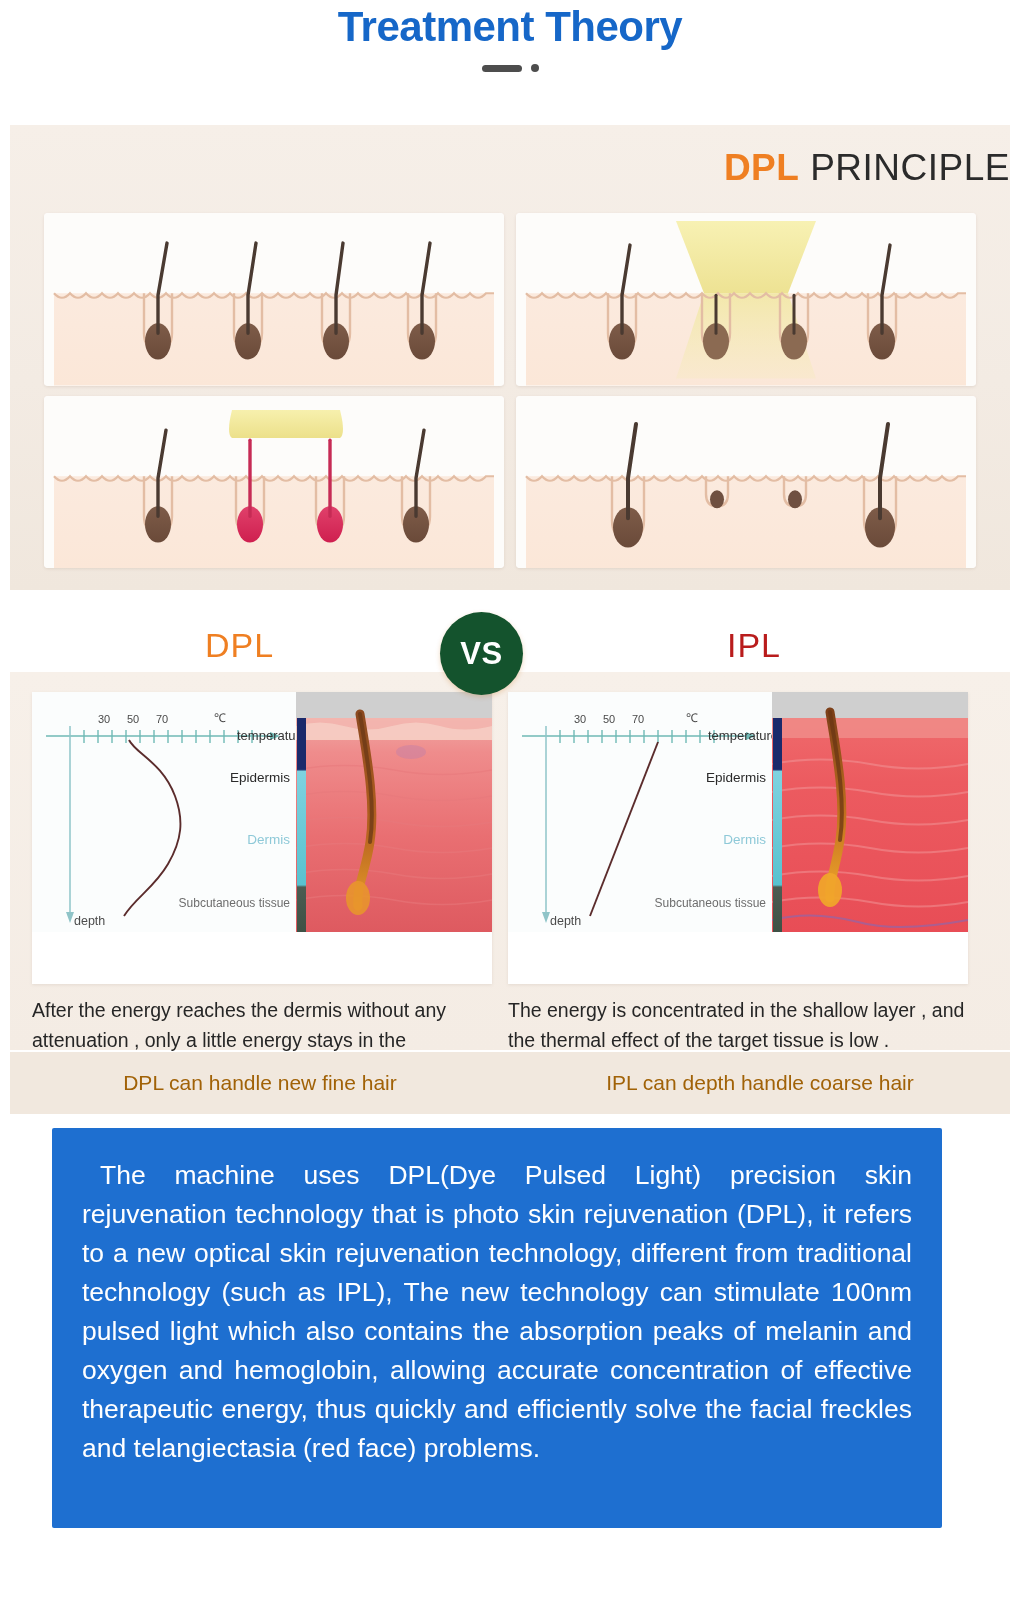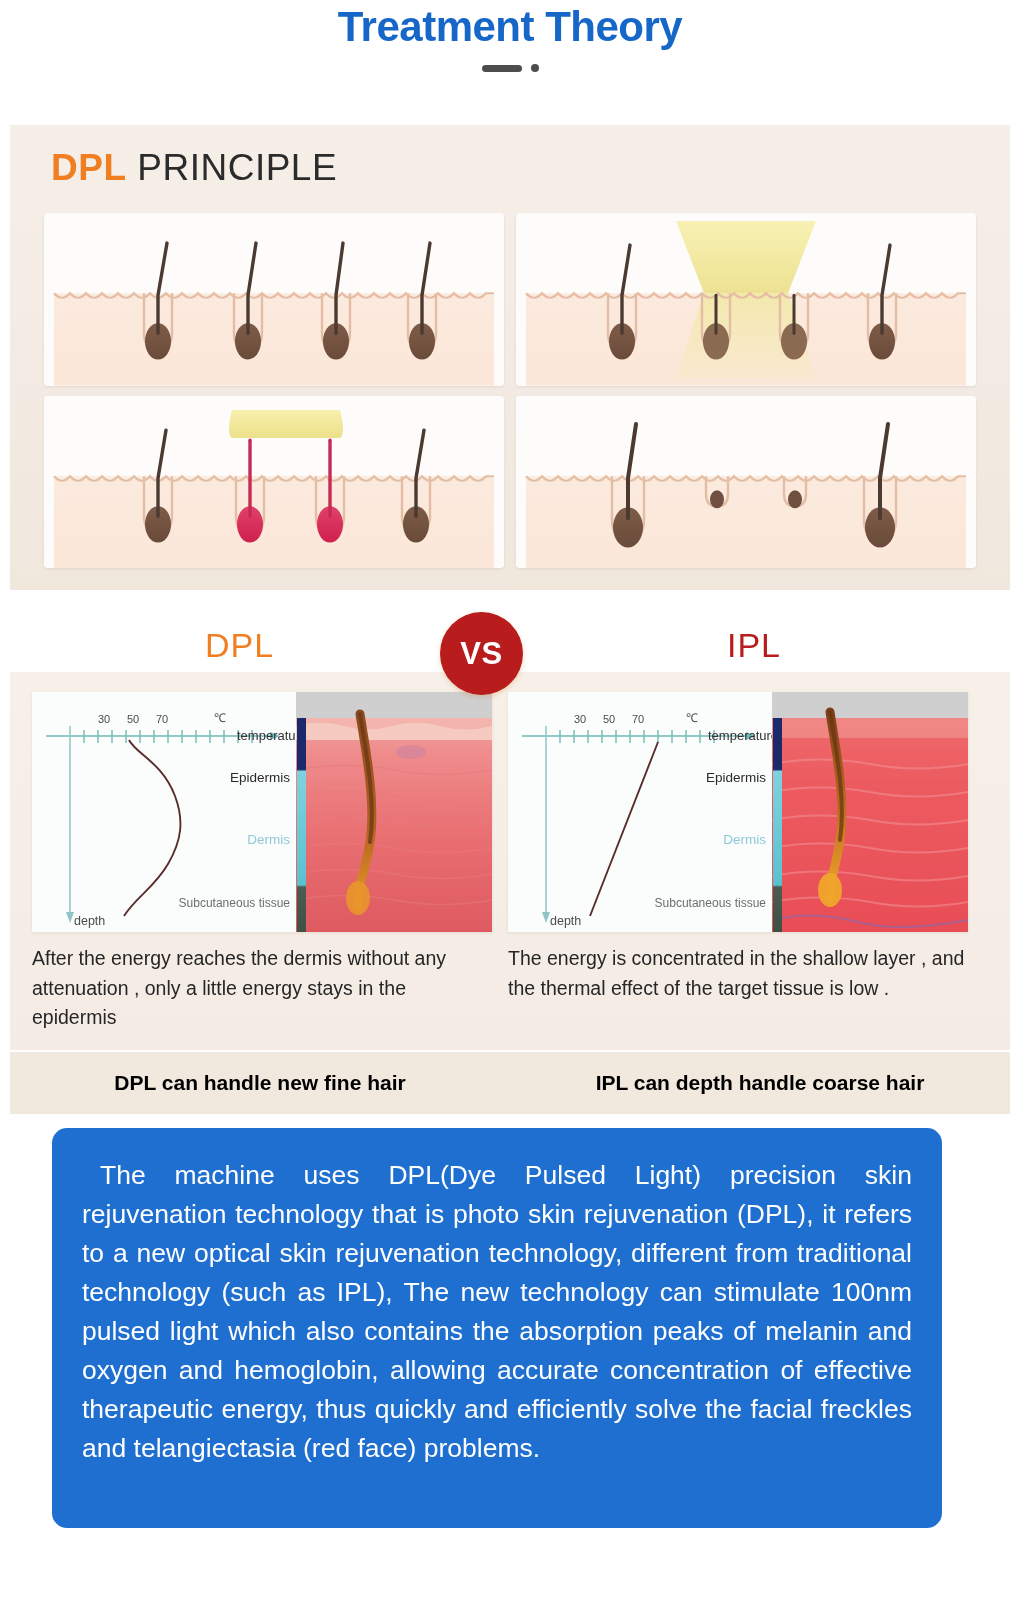--- a/index.html
+++ b/index.html
@@ -20,21 +20,21 @@
   .title-deco { margin-top:16px; display:flex; justify-content:center; align-items:center; gap:9px; }
   .deco-dash { width:40px; height:7px; border-radius:4px; background:#4d4d4d; }
   .deco-dot { width:8px; height:8px; border-radius:50%; background:#4d4d4d; }
 
   
   .principle-card {
     position:absolute; left:10px; top:125px; width:1000px; height:465px;
     background:linear-gradient(180deg,#f6efe8 0%,#f3ebe3 55%,#f0e7dd 100%);
   }
   .principle-heading {
-    text-align:left; padding-top:22px;
+    text-align:right; padding-top:22px;
     font-size:37px; font-weight:400; letter-spacing:0.5px;padding-left:41px;
   }
   .dpl-orange { color:#ef7f22; font-weight:700; }
   .principle-word { color:#2b2b2b; }
 
   .grid2 {
     position:absolute; left:34px; top:88px;
     width:932px; height:355px;
     display:grid; grid-template-columns:1fr 1fr; grid-template-rows:1fr 1fr;
     gap:10px 12px;
@@ -50,60 +50,60 @@
     position:absolute; left:0; top:600px; width:1020px; height:90px;
     background:#ffffff;
   }
   .vs-label {
     position:absolute; top:26px; font-size:34px; letter-spacing:1px;
   }
   .vs-dpl { left:205px; color:#ef7f22; }
   .vs-ipl { left:727px; color:#b91c1c; }
   .vs-circle {
     position:absolute; left:440px; top:612px; width:83px; height:83px;
-    border-radius:50%; background:#b91c1c;
+    border-radius:50%; background:#14532d;
     display:flex; align-items:center; justify-content:center;
     color:#fff; font-size:31px; font-weight:700; letter-spacing:0.5px;
     box-shadow:0 2px 5px rgba(200,110,20,.25); z-index:5;
   }
 
   
   .compare-band {
     position:absolute; left:10px; top:672px; width:1000px; height:378px;
     background:linear-gradient(180deg,#f7f0e9 0%,#f4ece4 100%);
   }
   .cmp-col { position:absolute; top:20px; width:460px; }
   .cmp-left { left:22px; }
   .cmp-right { left:498px; }
 
   .chart-box {
-    position:relative; width:460px; height:240px;
+    position:relative; width:460px; height:292px;
     background:#ffffff; overflow:hidden;
     box-shadow:0 1px 3px rgba(120,100,80,.13);
   }
   .chart-svg { position:absolute; left:0; top:0; }
   .skin-img { position:absolute; right:0; top:0; width:196px; height:240px; }
 
   .cmp-caption {
     width:460px; margin-top:12px; text-align:left;
     font-size:19.5px; line-height:1.52; color:#262626;
   }
 
   
   .summary-strip {
     position:absolute; left:10px; top:1052px; width:1000px; height:62px;
     background:#f1e8de;
     display:flex; align-items:center;
   }
-  .summary-cell { flex:1; text-align:center; font-size:21px; color:#000000;font-weight:bold; }
+  .summary-cell { flex:1; text-align:center; font-size:21px; color:#a16207; }
 
   
   .blue-block {
     position:absolute; left:52px; top:1128px; width:890px; height:400px;
-    background:#1e6fd0; border-radius:15px;
+    background:#1e6fd0; border-radius:2px;
     padding:28px 30px 0 30px;
   }
   .blue-text {
     color:#ffffff; font-size:26.5px; line-height:1.47;
     text-align:justify; text-indent:18px;
     -webkit-hyphens:none; hyphens:none;
   }
 </style>
 </head>
 <body>

